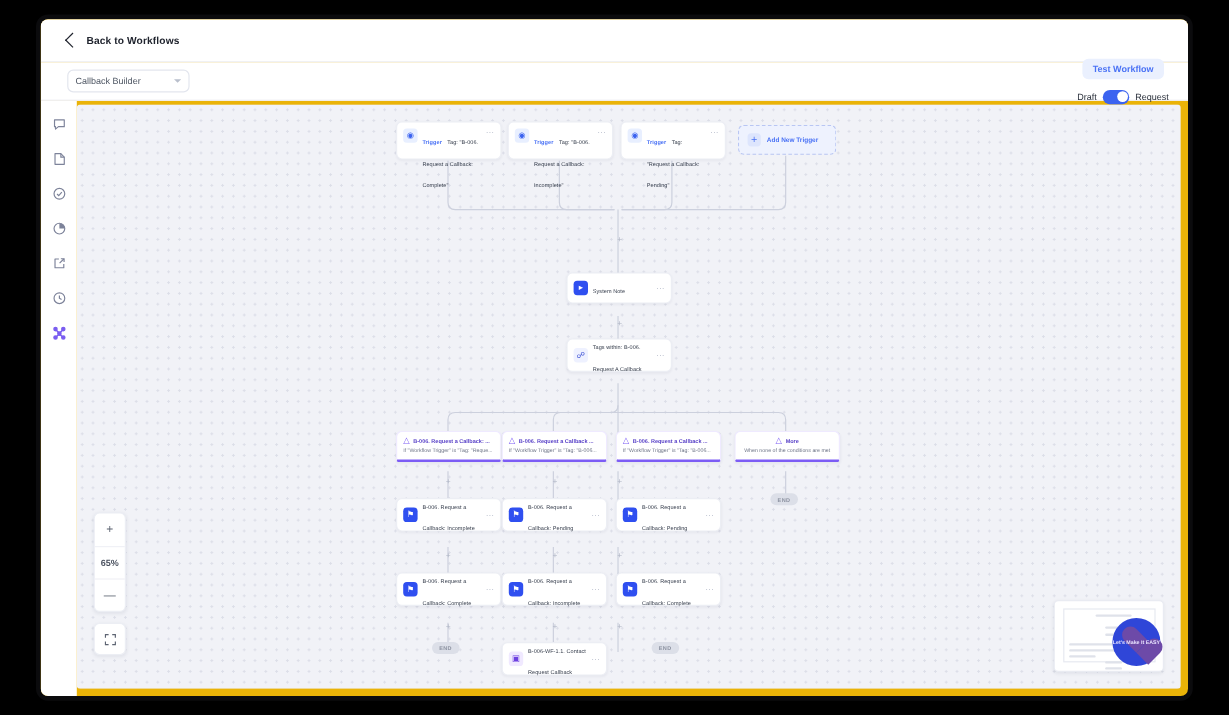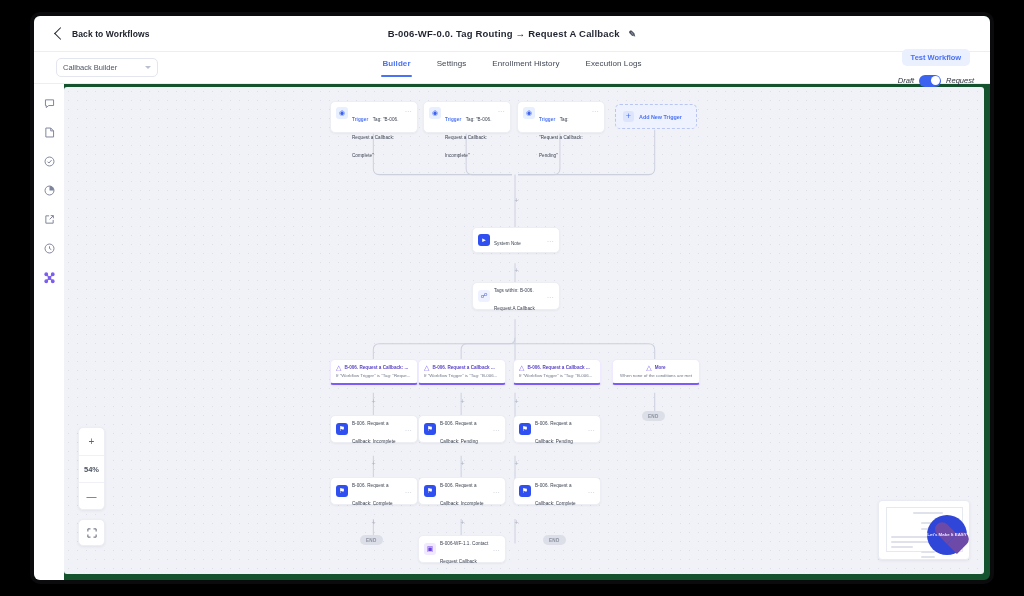--- a/index.html
+++ b/index.html
@@ -1,21 +1,21 @@
 <!DOCTYPE html>
 <html><head>
 <meta charset="utf-8">
 <style>
   * { box-sizing: border-box; margin:0; padding:0; }
   html,body { width:1024px; height:596px; overflow:hidden;
     font-family:"Liberation Sans", sans-serif; background:#000; }
 
   
   #frame { position:absolute; left:30px; top:12px; width:964px; height:572px;
-    background:#14532d; border-radius:10px; border:4px solid #0b0b0d;
+    background:#eab308; border-radius:10px; border:4px solid #0b0b0d;
     overflow:hidden; }
   #bezel-l { position:absolute; left:0; top:0; width:30px; height:596px; background:#000; }
   #bezel-r { position:absolute; right:0; top:0; width:30px; height:596px; background:#000; }
   #bezel-t { position:absolute; left:0; top:0; width:1024px; height:12px; background:#000; }
   #bezel-b { position:absolute; left:0; bottom:0; width:1024px; height:12px; background:#000; }
 
   
   .topbar { position:relative; height:36px; border-bottom:1px solid #edeef2;
     display:flex; align-items:center; background:#fff; }
   .back { display:flex; align-items:center; gap:7px; margin-left:22px;
@@ -50,21 +50,21 @@
   .tabs { position:absolute; left:0; right:0; display:flex; justify-content:center; gap:26px;
     pointer-events:none; }
   .tab { font-size:8px; color:#3f4654; padding-bottom:8px; position:relative;
     pointer-events:auto; cursor:pointer; letter-spacing:.1px;}
   .tab.active { color:#4a72f5; font-weight:bold; }
   .tab.active::after { content:""; position:absolute; left:-1px; right:-1px; bottom:-1px;
     height:2px; background:#4a72f5; border-radius:2px; }
   .right-ctl { position:absolute; right:16px; display:flex; align-items:center; gap:9px;flex-direction:column; }
   .test-wf { background:#eaf0fe; color:#4a72f5; font-size:7.5px; font-weight:bold;
     padding:4px 9px; border-radius:5px; cursor:pointer; }
-  .tgl-wrap { display:flex; align-items:center; gap:5px; font-size:7.5px; color:#2b313c;font-style:italic; }
+  .tgl-wrap { display:flex; align-items:center; gap:5px; font-size:7.5px; color:#2b313c; }
   .tgl { width:22px; height:12px; border-radius:7px; background:#3b63f0; position:relative; cursor:pointer;}
   .tgl::after { content:""; position:absolute; right:1.5px; top:1.5px; width:9px; height:9px;
     border-radius:50%; background:#fff; }
 
   
   .body { display:flex; height:calc(572px - 36px - 32px - 8px); }
   .lsb { width:30px; background:#fff; padding-top:12px; display:flex; flex-direction:column;
     align-items:center; gap:15px; }
   .lsb-ico { width:14px; height:14px; color:#7d839a; cursor:pointer; display:flex;
     align-items:center; justify-content:center; }
@@ -160,36 +160,26 @@
 <div id="bezel-l"></div>
 <div id="bezel-r"></div>
 
 <div id="frame">
 
   <div class="topbar">
     <div class="back">
       <span class="chev"></span>
       <span>Back to Workflows</span>
     </div>
-    <div class="wf-title">
-      <span>B-006-WF-0.0. Tag Routing → Request A Callback</span>
-      <span class="pencil">✎</span>
-    </div>
   </div>
 
   <div class="subbar">
     <div class="builder-sel">
       <span>Callback Builder</span>
       <span class="caret"></span>
-    </div>
-    <div class="tabs">
-      <div class="tab active">Builder</div>
-      <div class="tab">Settings</div>
-      <div class="tab">Enrollment History</div>
-      <div class="tab">Execution Logs</div>
     </div>
     <div class="right-ctl">
       <div class="test-wf">Test Workflow</div>
       <div class="tgl-wrap">
         <span>Draft</span>
         <span class="tgl"></span>
         <span>Request</span>
       </div>
     </div>
   </div>
@@ -420,21 +410,21 @@
       <div class="plus" style="left:395px;top:432px;">+</div>
       <div class="plus" style="left:449px;top:432px;">+</div>
       <div class="plus" style="left:395px;top:486px;">+</div>
 
       <div class="endchip" style="left:578px;top:324px;">END</div>
       <div class="endchip" style="left:296px;top:448px;">END</div>
       <div class="endchip" style="left:479px;top:448px;">END</div>
 
       <div class="zoomctl">
         <div class="zc">+</div>
-        <div class="zc pct">54%</div>
+        <div class="zc pct">65%</div>
         <div class="zc">—</div>
       </div>
       <div class="fullb">
         <svg width="12" height="12" viewBox="0 0 16 16" fill="none" stroke="#5d6472" stroke-width="1.3">
           <path d="M6 2.5H2.5V6M10 2.5h3.5V6M6 13.5H2.5V10M10 13.5h3.5V10"></path>
         </svg>
       </div>
 
       <div class="minimap">
         <div class="mm-inner">

